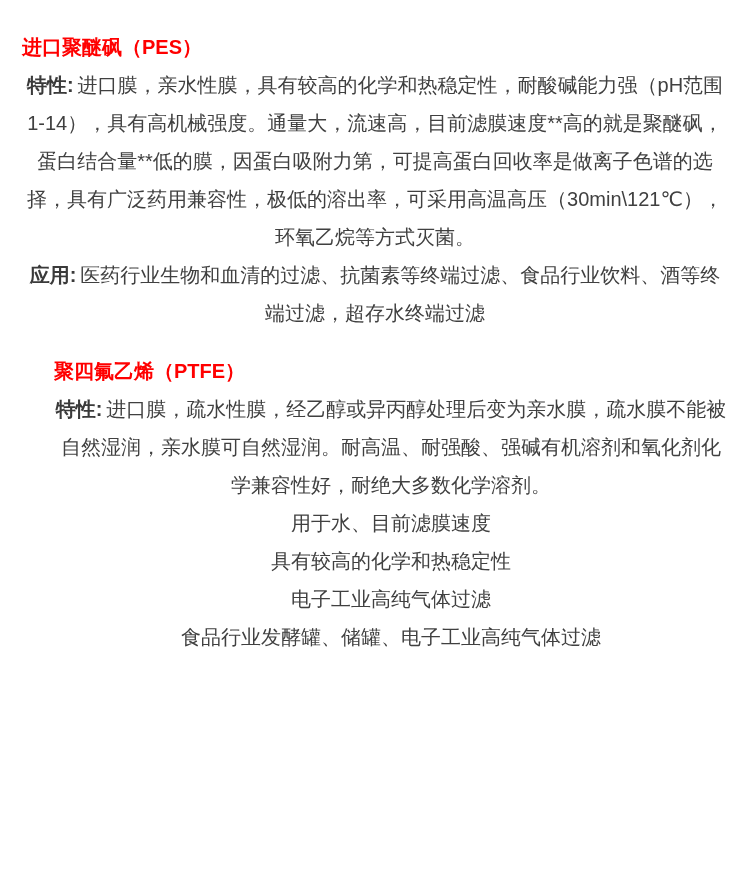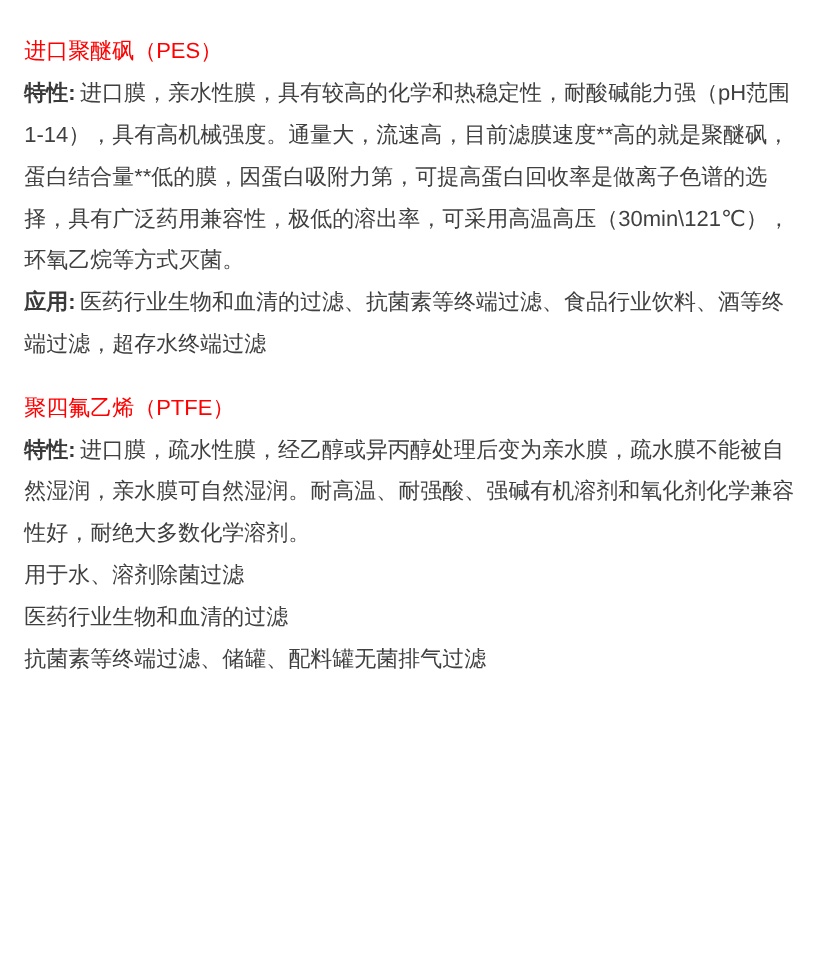--- a/index.html
+++ b/index.html
@@ -10,31 +10,31 @@
     margin: 0 auto;
     font-family: "Liberation Sans", "DejaVu Sans", sans-serif;
     color: #404040;
     font-size: 20px;
     line-height: 38px;
   }
   .doc {
     padding: 28px 22px 20px 22px;
   }
   section.material-section { margin-top: 0; }
-  section.material-section + section.material-section { margin-top: 20px; }
+  section.material-section + section.material-section { margin-top: 20px; margin-left: 32px; }
   h2.section-heading {
     color: #ff0000;
     font-size: 20px;
-    font-weight: normal;
+    font-weight: bold;
     line-height: 38px;
   }
   p.block {
     font-size: 20px;
     line-height: 38px;
-    text-align: left;
+    text-align: center;
     overflow-wrap: break-word;
   }
   p.block strong.label {
     font-weight: bold;
     color: #3a3a3a;
     margin-right: 4px;
   }
 </style>
 </head>
 <body>
@@ -43,19 +43,20 @@
 
   <section class="material-section">
     <h2 class="section-heading">进口聚醚砜（PES）</h2>
     <p class="block"><strong class="label">特性:</strong><span>进口膜，亲水性膜，具有较高的化学和热稳定性，耐酸碱能力强（pH范围1-14），具有高机械强度。通量大，流速高，目前滤膜速度**高的就是聚醚砜，蛋白结合量**低的膜，因蛋白吸附力第，可提高蛋白回收率是做离子色谱的选择，具有广泛药用兼容性，极低的溶出率，可采用高温高压（30min\121℃），环氧乙烷等方式灭菌。</span></p>
     <p class="block"><strong class="label">应用:</strong><span>医药行业生物和血清的过滤、抗菌素等终端过滤、食品行业饮料、酒等终端过滤，超存水终端过滤</span></p>
   </section>
 
   <section class="material-section">
     <h2 class="section-heading">聚四氟乙烯（PTFE）</h2>
     <p class="block"><strong class="label">特性:</strong><span>进口膜，疏水性膜，经乙醇或异丙醇处理后变为亲水膜，疏水膜不能被自然湿润，亲水膜可自然湿润。耐高温、耐强酸、强碱有机溶剂和氧化剂化学兼容性好，耐绝大多数化学溶剂。</span></p>
-    <p class="block"><span>用于水、溶剂除菌过滤</span></p>
-    <p class="block"><span>医药行业生物和血清的过滤</span></p>
-    <p class="block"><span>抗菌素等终端过滤、储罐、配料罐无菌排气过滤</span></p>
+    <p class="block"><span>用于水、目前滤膜速度</span></p>
+    <p class="block"><span>具有较高的化学和热稳定性</span></p>
+    <p class="block"><span>电子工业高纯气体过滤</span></p>
+    <p class="block"><span>食品行业发酵罐、储罐、电子工业高纯气体过滤</span></p>
   </section>
 
 
 </div>
 
 </body></html>

